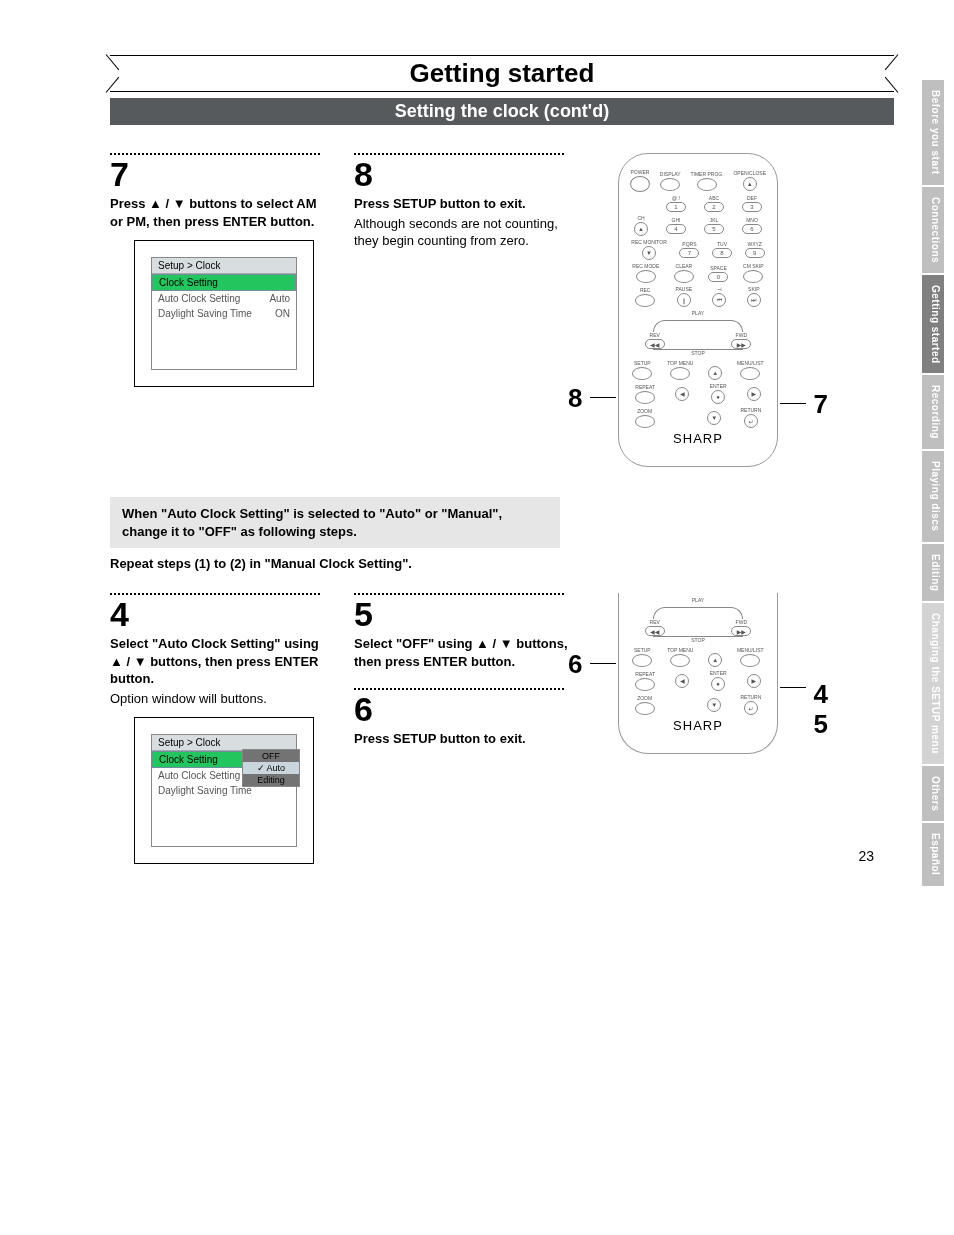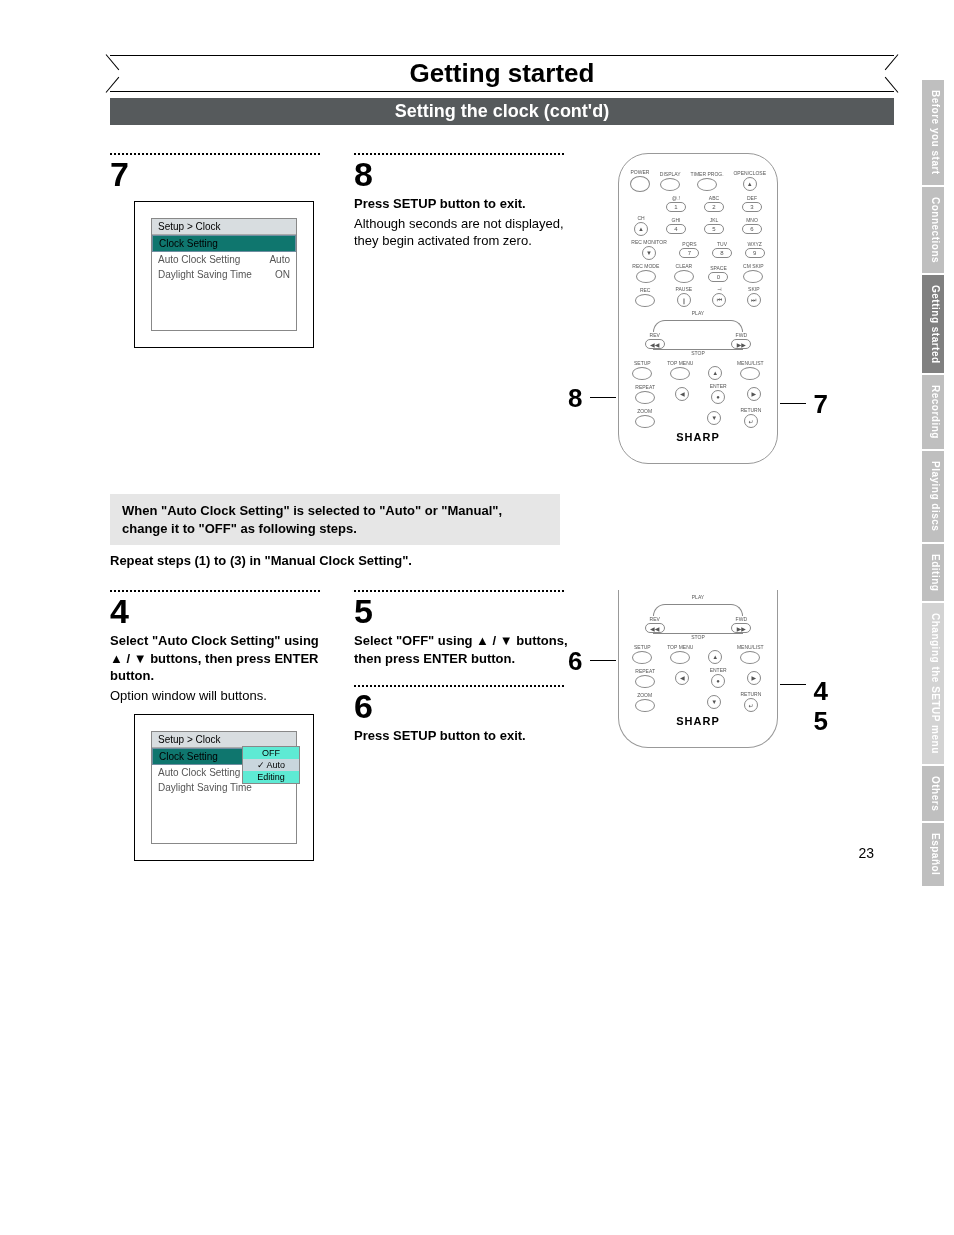--- a/index.html
+++ b/index.html
@@ -133,26 +133,26 @@
     font-size:10px;
     border-bottom:1px solid #aaa;
   }
   .osd-row {
     display:flex;
     justify-content:space-between;
     padding:2px 6px;
     font-size:10px;
     color:#555;
   }
-  .osd-row.hl { background:#0f766e; border:1px solid #6f8ea1; margin:0; color:#000;}
+  .osd-row.hl { background:#22c55e; border:1px solid #6f8ea1; margin:0; color:#000;}
   .osd-popup {
     position:absolute;
     right:-4px; top:14px;
     border:1px solid #888;
-    background:#5eead4;
+    background:#737373;
     font-size:9px;
     width:58px;
   }
   .osd-popup div { padding:1px 4px; text-align:center; }
   .osd-popup .chk::before { content:"✓ "; }
   .osd-wrap { position:relative; }
 
   .note-bar {
     background:#e6e6e6;
     padding:8px 12px;
@@ -174,21 +174,21 @@
     font-size:6px;
     text-align:center;
     color:#555;
   }
   .remote .row { display:flex; justify-content:space-around; margin:3px 0; align-items:center;}
   .btn-o { width:14px;height:14px;border:1px solid #888;border-radius:50%;display:inline-flex;align-items:center;justify-content:center;font-size:6px; }
   .btn-pill { width:20px;height:10px;border:1px solid #888;border-radius:6px;display:inline-flex;align-items:center;justify-content:center;font-size:6px; }
   .btn-oval { width:20px;height:13px;border:1px solid #888;border-radius:50%;display:inline-flex;align-items:center;justify-content:center;font-size:7px; }
   .btn-big { width:20px;height:16px;border:1px solid #888;border-radius:50%; }
   .lblcol { display:flex;flex-direction:column;align-items:center;gap:1px; font-size:5px;}
-  .brand { font-weight:bold; font-size:11px; letter-spacing:1px; color:#000;}
+  .brand { font-weight:normal; font-size:13px; letter-spacing:1px; color:#000;}
   .arc { border:1px solid #888; border-bottom:none; border-radius:50px 50px 0 0; height:12px; width:90px; margin:4px auto 0; position:relative;}
   .arcline { border-top:1px solid #888; width:90px; margin:0 auto;}
 
   .callout-num { position:absolute; font-size:26px; font-weight:bold; }
   .callout-line { position:absolute; background:#000; height:1px; }
 
   .page-num { position:absolute; right:80px; bottom:30px; font-size:14px;margin-top:32px; }
 </style>
 </head>
 <body>
@@ -213,20 +213,21 @@
     <div class="banner-chev-left"></div>
     <div class="banner-chev-right"></div>
     <span>Getting started</span>
   </div>
   <div class="section-bar">Setting the clock (cont'd)</div>
 
   <div class="cols">
     <div class="col">
       <div class="dotted"></div>
       <div class="stepnum">7</div>
+      <div class="step-bold">Press ▲ / ▼ buttons to select AM or PM, then press ENTER button.</div>
 
       <div class="osd">
         <div class="osd-inner">
           <div class="osd-title">Setup &gt; Clock</div>
           <div class="osd-row hl">
             <span>Clock Setting</span>
               <span></span>
           </div>
           <div class="osd-row">
             <span>Auto Clock Setting</span>
@@ -237,21 +238,21 @@
               <span>ON</span>
           </div>
         </div>
       </div>
     </div>
 
     <div class="col">
       <div class="dotted"></div>
       <div class="stepnum">8</div>
       <div class="step-bold">Press SETUP button to exit.</div>
-      <div class="step-body">Although seconds are not displayed, they begin activated from zero.</div>
+      <div class="step-body">Although seconds are not counting, they begin counting from zero.</div>
     </div>
 
     <div class="col-remote">
       <div class="callout-num" style="left:-30px; top:230px;">8</div>
       <div class="callout-line" style="left:-8px; top:244px; width:26px;"></div>
       <div class="callout-num" style="right:-30px; top:236px;">7</div>
       <div class="callout-line" style="right:-8px; top:250px; width:26px;"></div>
 
       <div class="remote">
         <div class="row">
@@ -420,21 +421,21 @@
               <span>RETURN</span>
               <span class="btn-o">↵</span>
             </div>
         </div>
         <div class="brand">SHARP</div>
       </div>
     </div>
   </div>
 
   <div class="note-bar">When "Auto Clock Setting" is selected to "Auto" or "Manual", change it to "OFF" as following steps.</div>
-  <div class="repeat-line">Repeat steps (1) to (3) in "Manual Clock Setting".</div>
+  <div class="repeat-line">Repeat steps (1) to (2) in "Manual Clock Setting".</div>
 
   <div class="cols">
     <div class="col">
       <div class="dotted"></div>
       <div class="stepnum">4</div>
       <div class="step-bold">Select "Auto Clock Setting" using ▲ / ▼ buttons, then press ENTER button.</div>
       <div class="step-body">Option window will buttons.</div>
 
       <div class="osd">
         <div class="osd-inner osd-wrap">

